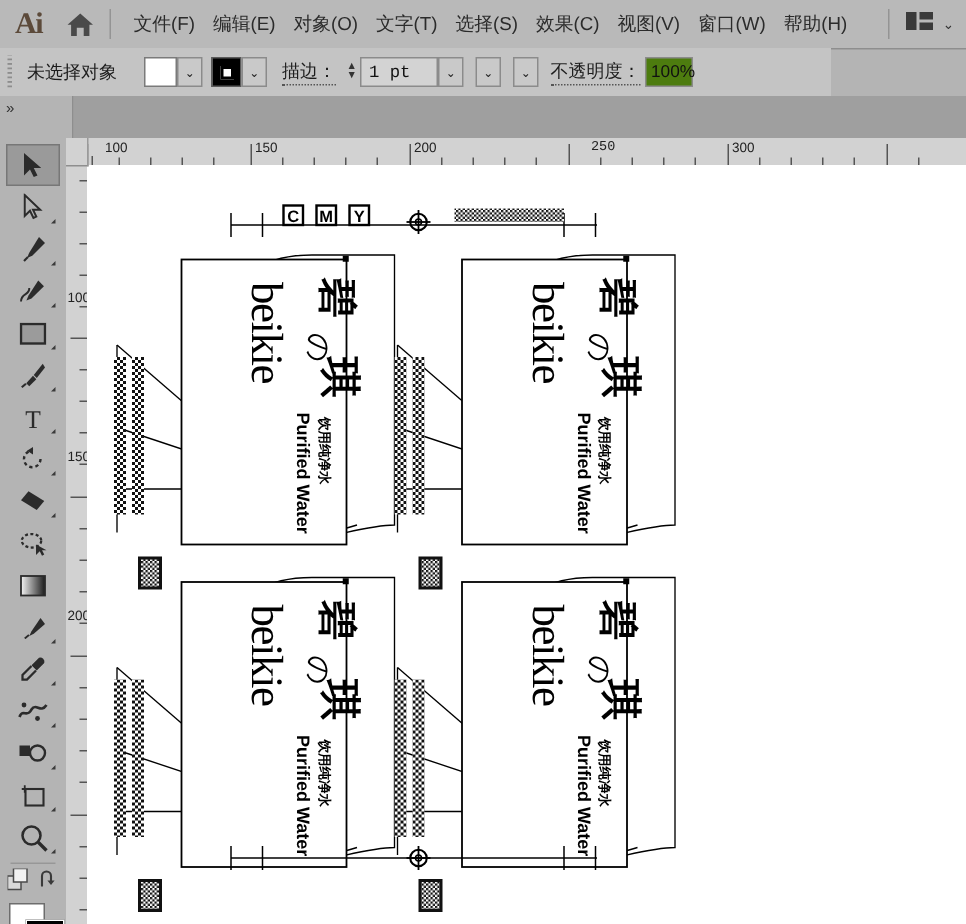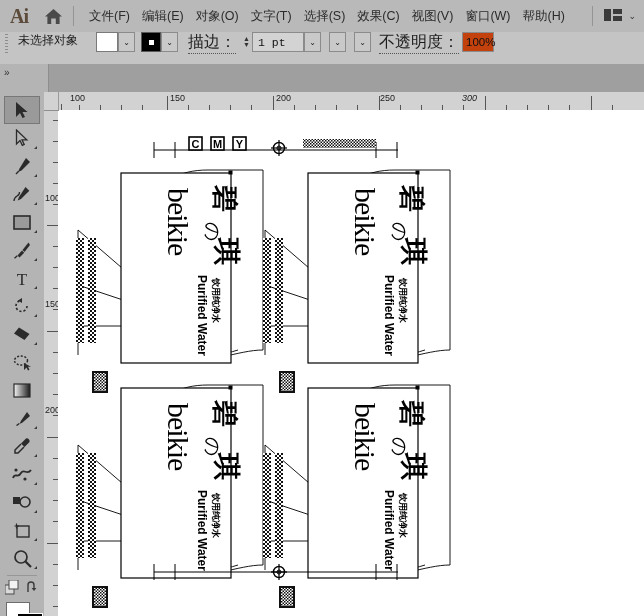--- a/index.html
+++ b/index.html
@@ -44,37 +44,37 @@
   .ws-switch {
     margin-left: auto; display: flex; align-items: center;
     padding-right: 8px; gap: 6px;
   }
   .ws-grid { display: inline-block; }
   .chev { font-size: 9px; color: #333; }
 
   
   #controlbar {
     position: absolute; left: 0; top: 32px;
-    width: 644px; height: 32px;
+    width: 554px; height: 32px;
     background: #c4c4c4;
     border-bottom: 3px solid #a16207;
-    display: flex; align-items: flex-start;
+    display: flex; align-items: center;
   }
   .grip {
     width: 10px; height: 22px; margin-left: 2px;
     background-image: repeating-linear-gradient(to bottom, #8d8d8d 0 1px, transparent 1px 3px);
     background-size: 3px 3px;
     background-position: 3px 2px;
     background-repeat: repeat-y;
   }
   .cb-label {
     font-size: 12px; color: #1d1d1d; margin-left: 6px; white-space: nowrap;
   }
   .cb-dotted {
-    font-size: 16px; color: #1d1d1d; white-space: nowrap;
+    font-size: 12px; color: #1d1d1d; white-space: nowrap;
     border-bottom: 1px dotted #555;
   }
   .swatch-white {
     width: 22px; height: 20px; background: #ffffff;
     border: 1px solid #7a7a7a; box-sizing: border-box;
   }
   .swatch-stroke {
     width: 20px; height: 20px; background: #000; border: 1px solid #5a5a5a;
     box-sizing: border-box; display:flex; align-items:center; justify-content:center;
   }
@@ -99,21 +99,21 @@
     font-family: "Liberation Mono", monospace;
   }
   .field-wide {
     height: 20px; background: #ffffff; border: 1px solid #8b8b8b;
     box-sizing: border-box; display: flex; align-items: center;
     padding: 0 5px; font-size: 11.5px; color: #111; gap: 5px;
   }
   .stroke-line { display:block; width: 62px; height: 3px; background:#000; }
   .dot { display:block; width:5px; height:5px; border-radius:50%; background:#000; }
   .opacity-field {
-    height: 20px; background: #c2410c; border: 1px solid #8b8b8b;
+    height: 20px; background: #4d7c0f; border: 1px solid #8b8b8b;
     box-sizing:border-box; display:flex; align-items:center;
     padding: 0 3px; font-size: 11.5px; color:#111;
   }
 
   
   #tabbar {
     position: absolute; left: 0; top: 64px;
     width: 644px; height: 28px;
     background: #9f9f9f;
     display: flex; align-items: stretch;
@@ -472,22 +472,22 @@
     <div class="hr-tick" style="left:398px; height:5px;"></div>
     <div class="hr-tick" style="left:419px; height:5px;"></div>
     <div class="hr-tick" style="left:462px; height:5px;"></div>
     <div class="hr-tick" style="left:483px; height:5px;"></div>
     <div class="hr-tick" style="left:504px; height:5px;"></div>
     <div class="hr-tick" style="left:525px; height:5px;"></div>
     <div class="hr-tick" style="left:568px; height:5px;"></div>
     <div class="hr-lab" style="left:26px;">100</div>
     <div class="hr-lab" style="left:126px;">150</div>
     <div class="hr-lab" style="left:232px;">200</div>
-    <div class="hr-lab" style="left:336px;">250</div>
-    <div class="hr-lab" style="left:418px;font-style:italic;">300</div>
+    <div class="hr-lab" style="left:350px;font-family:Liberation Mono, monospace;">250</div>
+    <div class="hr-lab" style="left:444px;">300</div>
   </div>
 
   <div id="vruler">
     <div class="vr-tick" style="top:10px;  width:5px;"></div>
     <div class="vr-tick" style="top:31px;  width:5px;"></div>
     <div class="vr-tick" style="top:52px;  width:5px;"></div>
     <div class="vr-tick" style="top:73px;  width:5px;"></div>
     <div class="vr-tick" style="top:94px;  width:5px;"></div>
     <div class="vr-tick" style="top:115px; width:11px;"></div>
     <div class="vr-tick" style="top:136px; width:5px;"></div>

